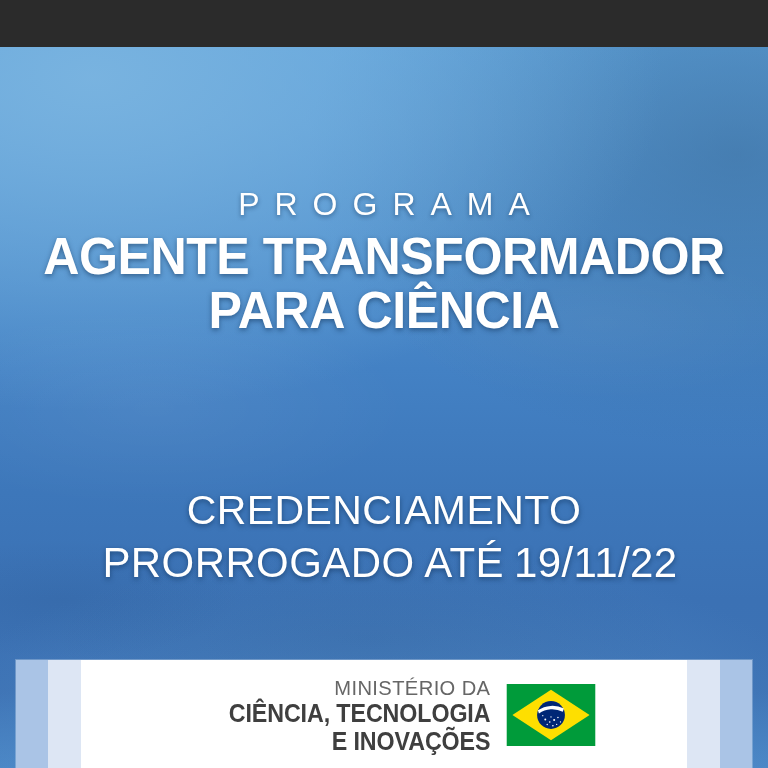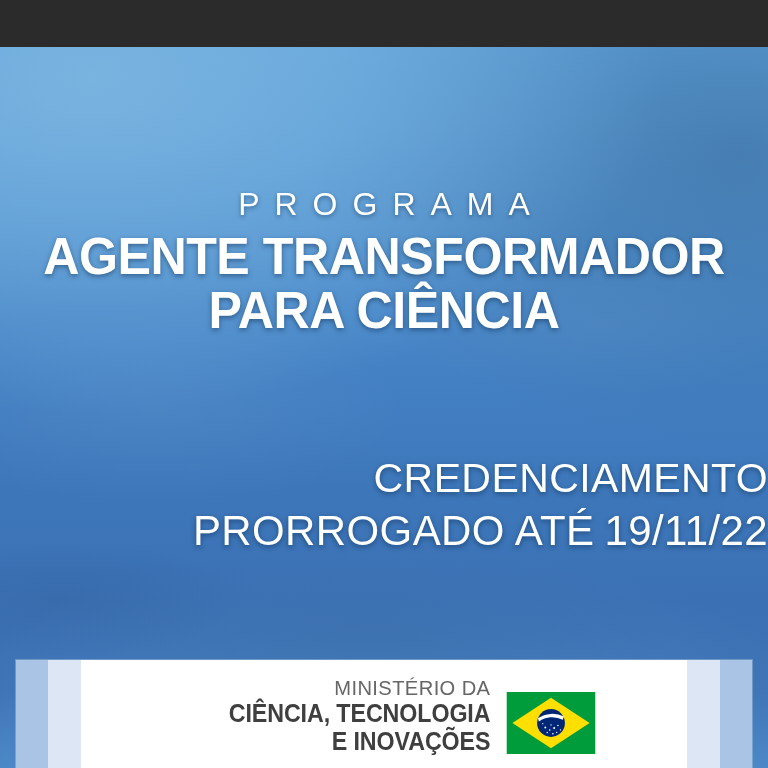--- a/index.html
+++ b/index.html
@@ -69,21 +69,21 @@
     letter-spacing: -0.5px;
     transform: scaleX(0.965);
     transform-origin: center;
     text-shadow: 0 2px 5px rgba(10,40,75,0.5);
     margin-top: 6px;
     white-space: nowrap;
   }
   .title-main.line2 { margin-top: 0; }
 
   
-  #announce-block { top: 405px; text-align: right; }
+  #announce-block { top: 437px; text-align: center; }
 
   .announce {
     color: #ffffff;
     font-weight: 400;
     font-size: 41px;
     line-height: 1.28;
     letter-spacing: 0.4px;
     text-shadow: 0 2px 5px rgba(10,40,75,0.55);
     white-space: nowrap;
   }
@@ -110,21 +110,21 @@
     height: 100%;
     pointer-events: none;
   }
   .band-l1 { left: 0;   width: 32px; background: #aac4e6; }
   .band-l2 { left: 32px; width: 33px; background: #dde6f4; }
   .band-r1 { right: 0;   width: 32px; background: #aac4e6; }
   .band-r2 { right: 32px; width: 33px; background: #dde6f4; }
 
   #logo {
     display: flex;
-    align-items: flex-end;
+    align-items: center;
     gap: 12px;
     position: relative;
     z-index: 2;
     margin-left: 40px;
   }
 
   .logo-text {
     text-align: right;
     color: #4d4d4d;
     line-height: 1.0;

